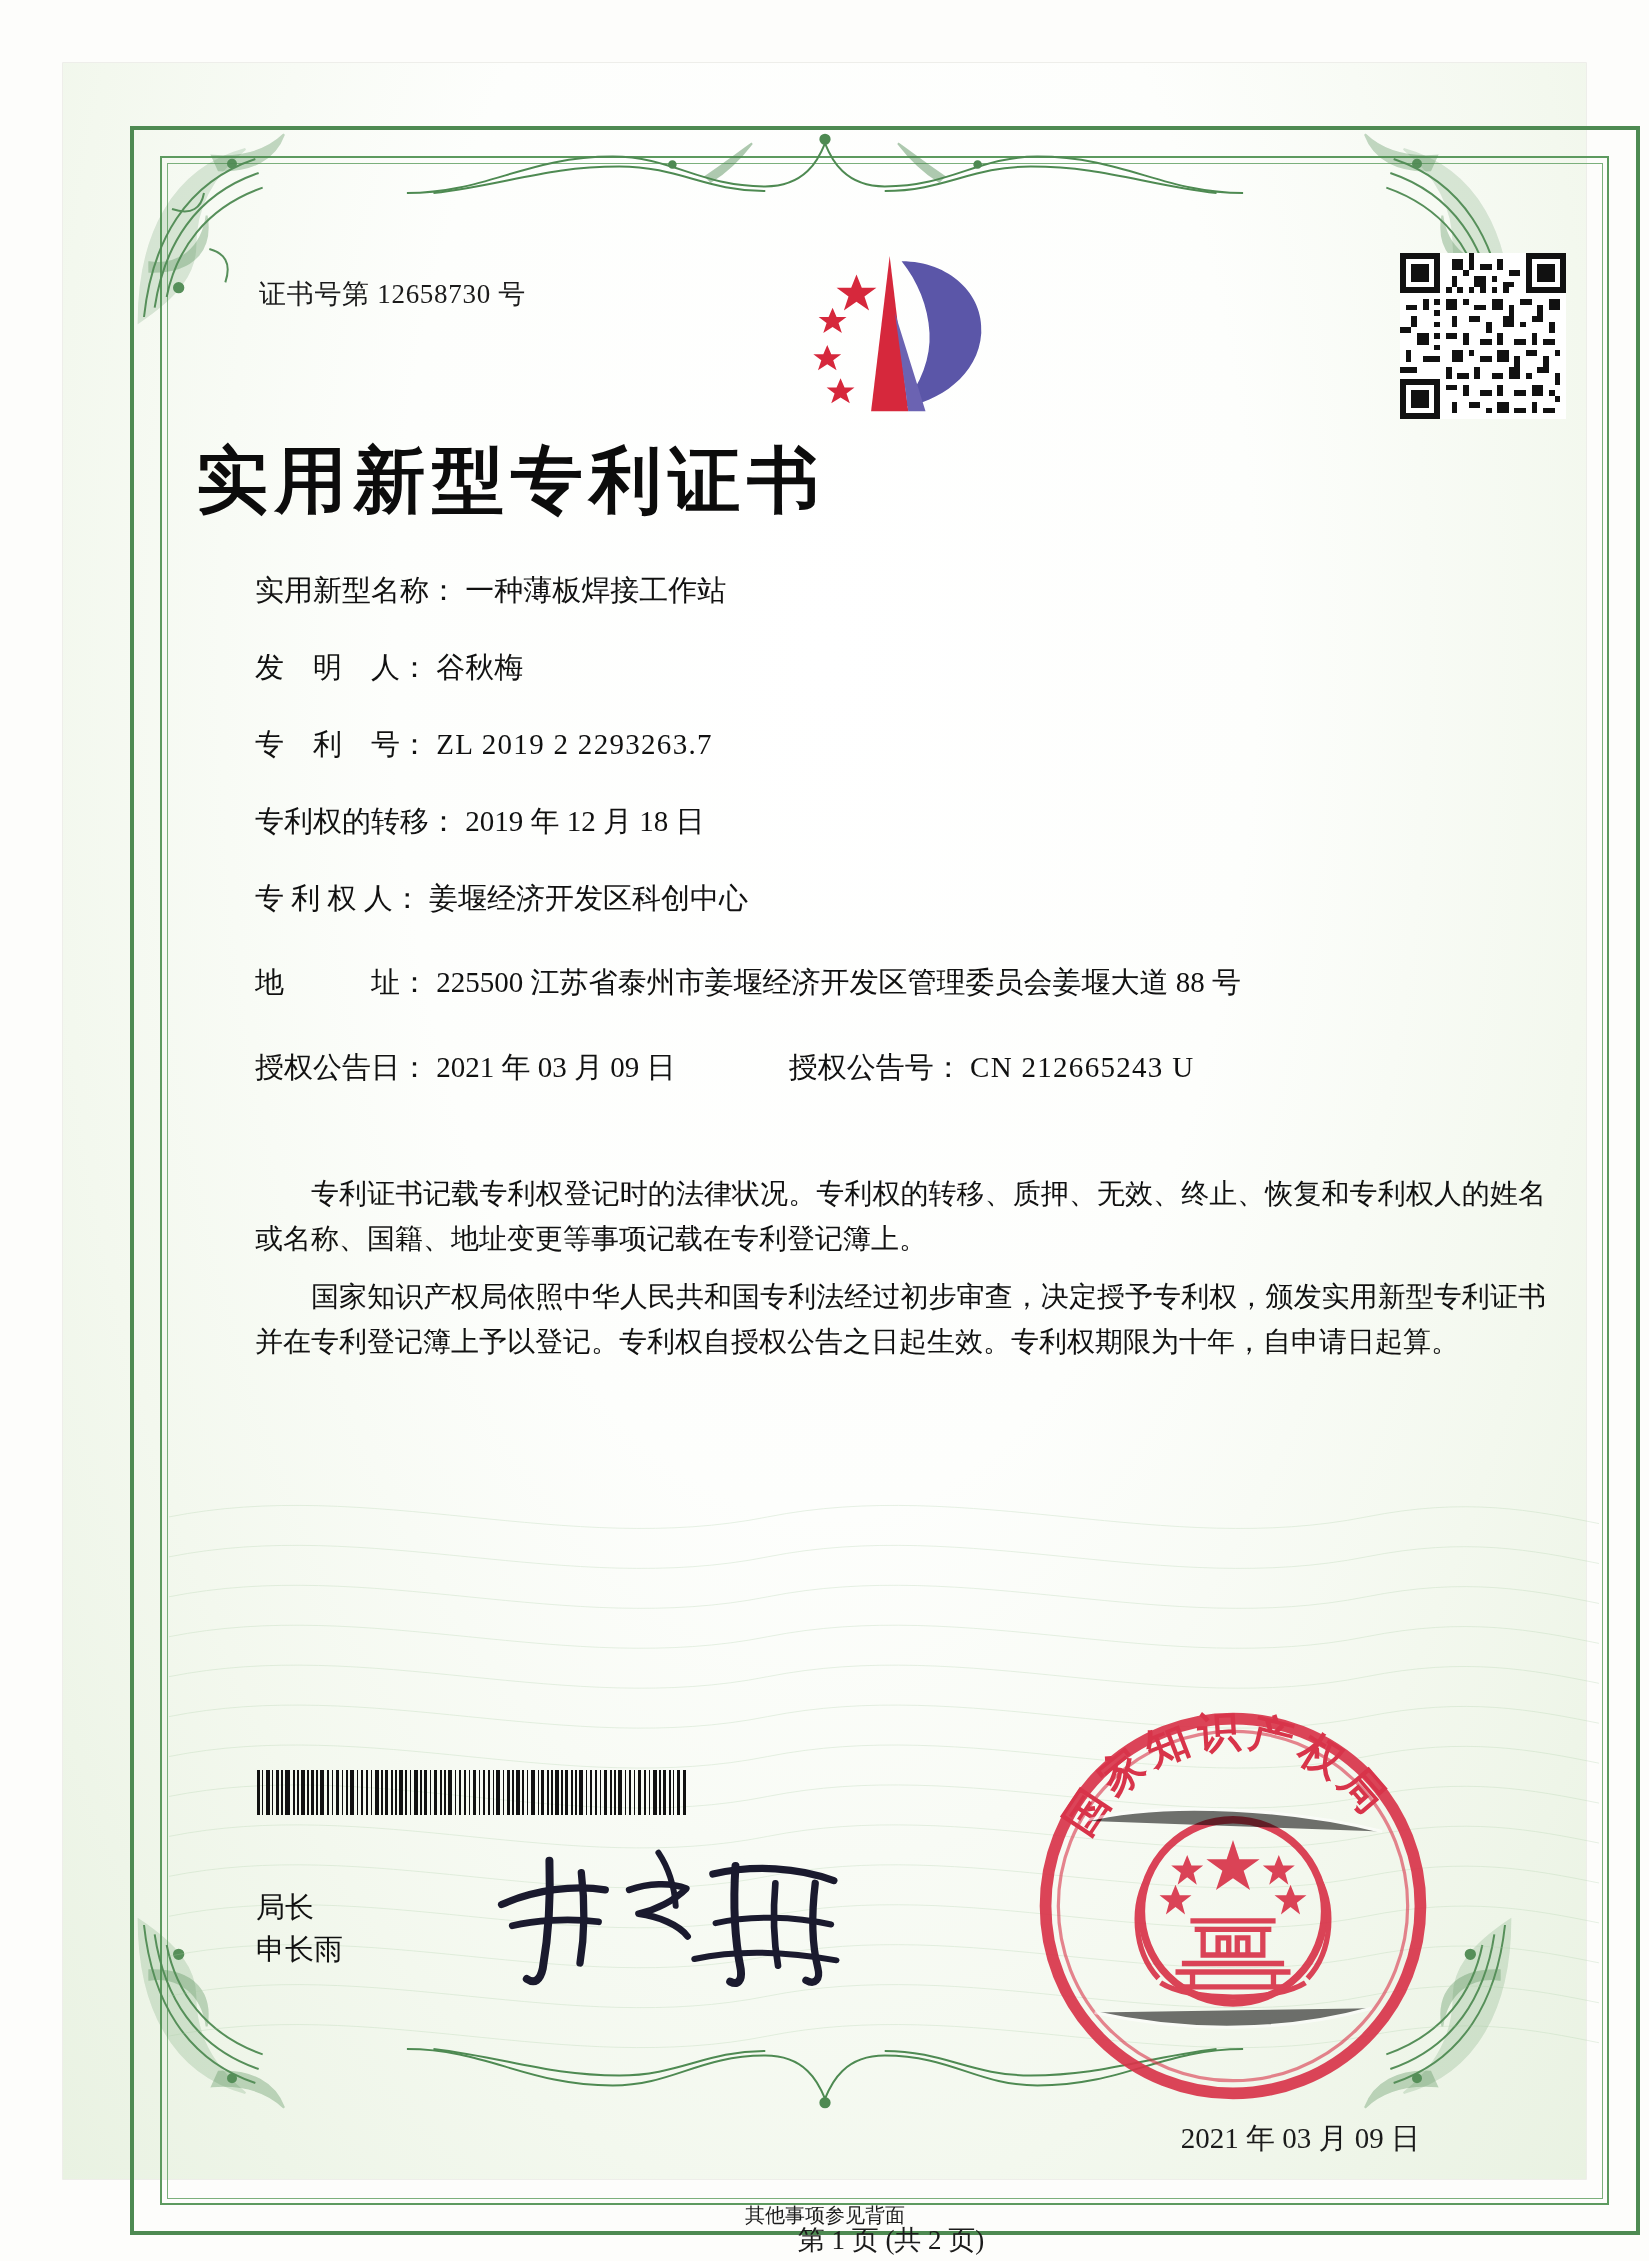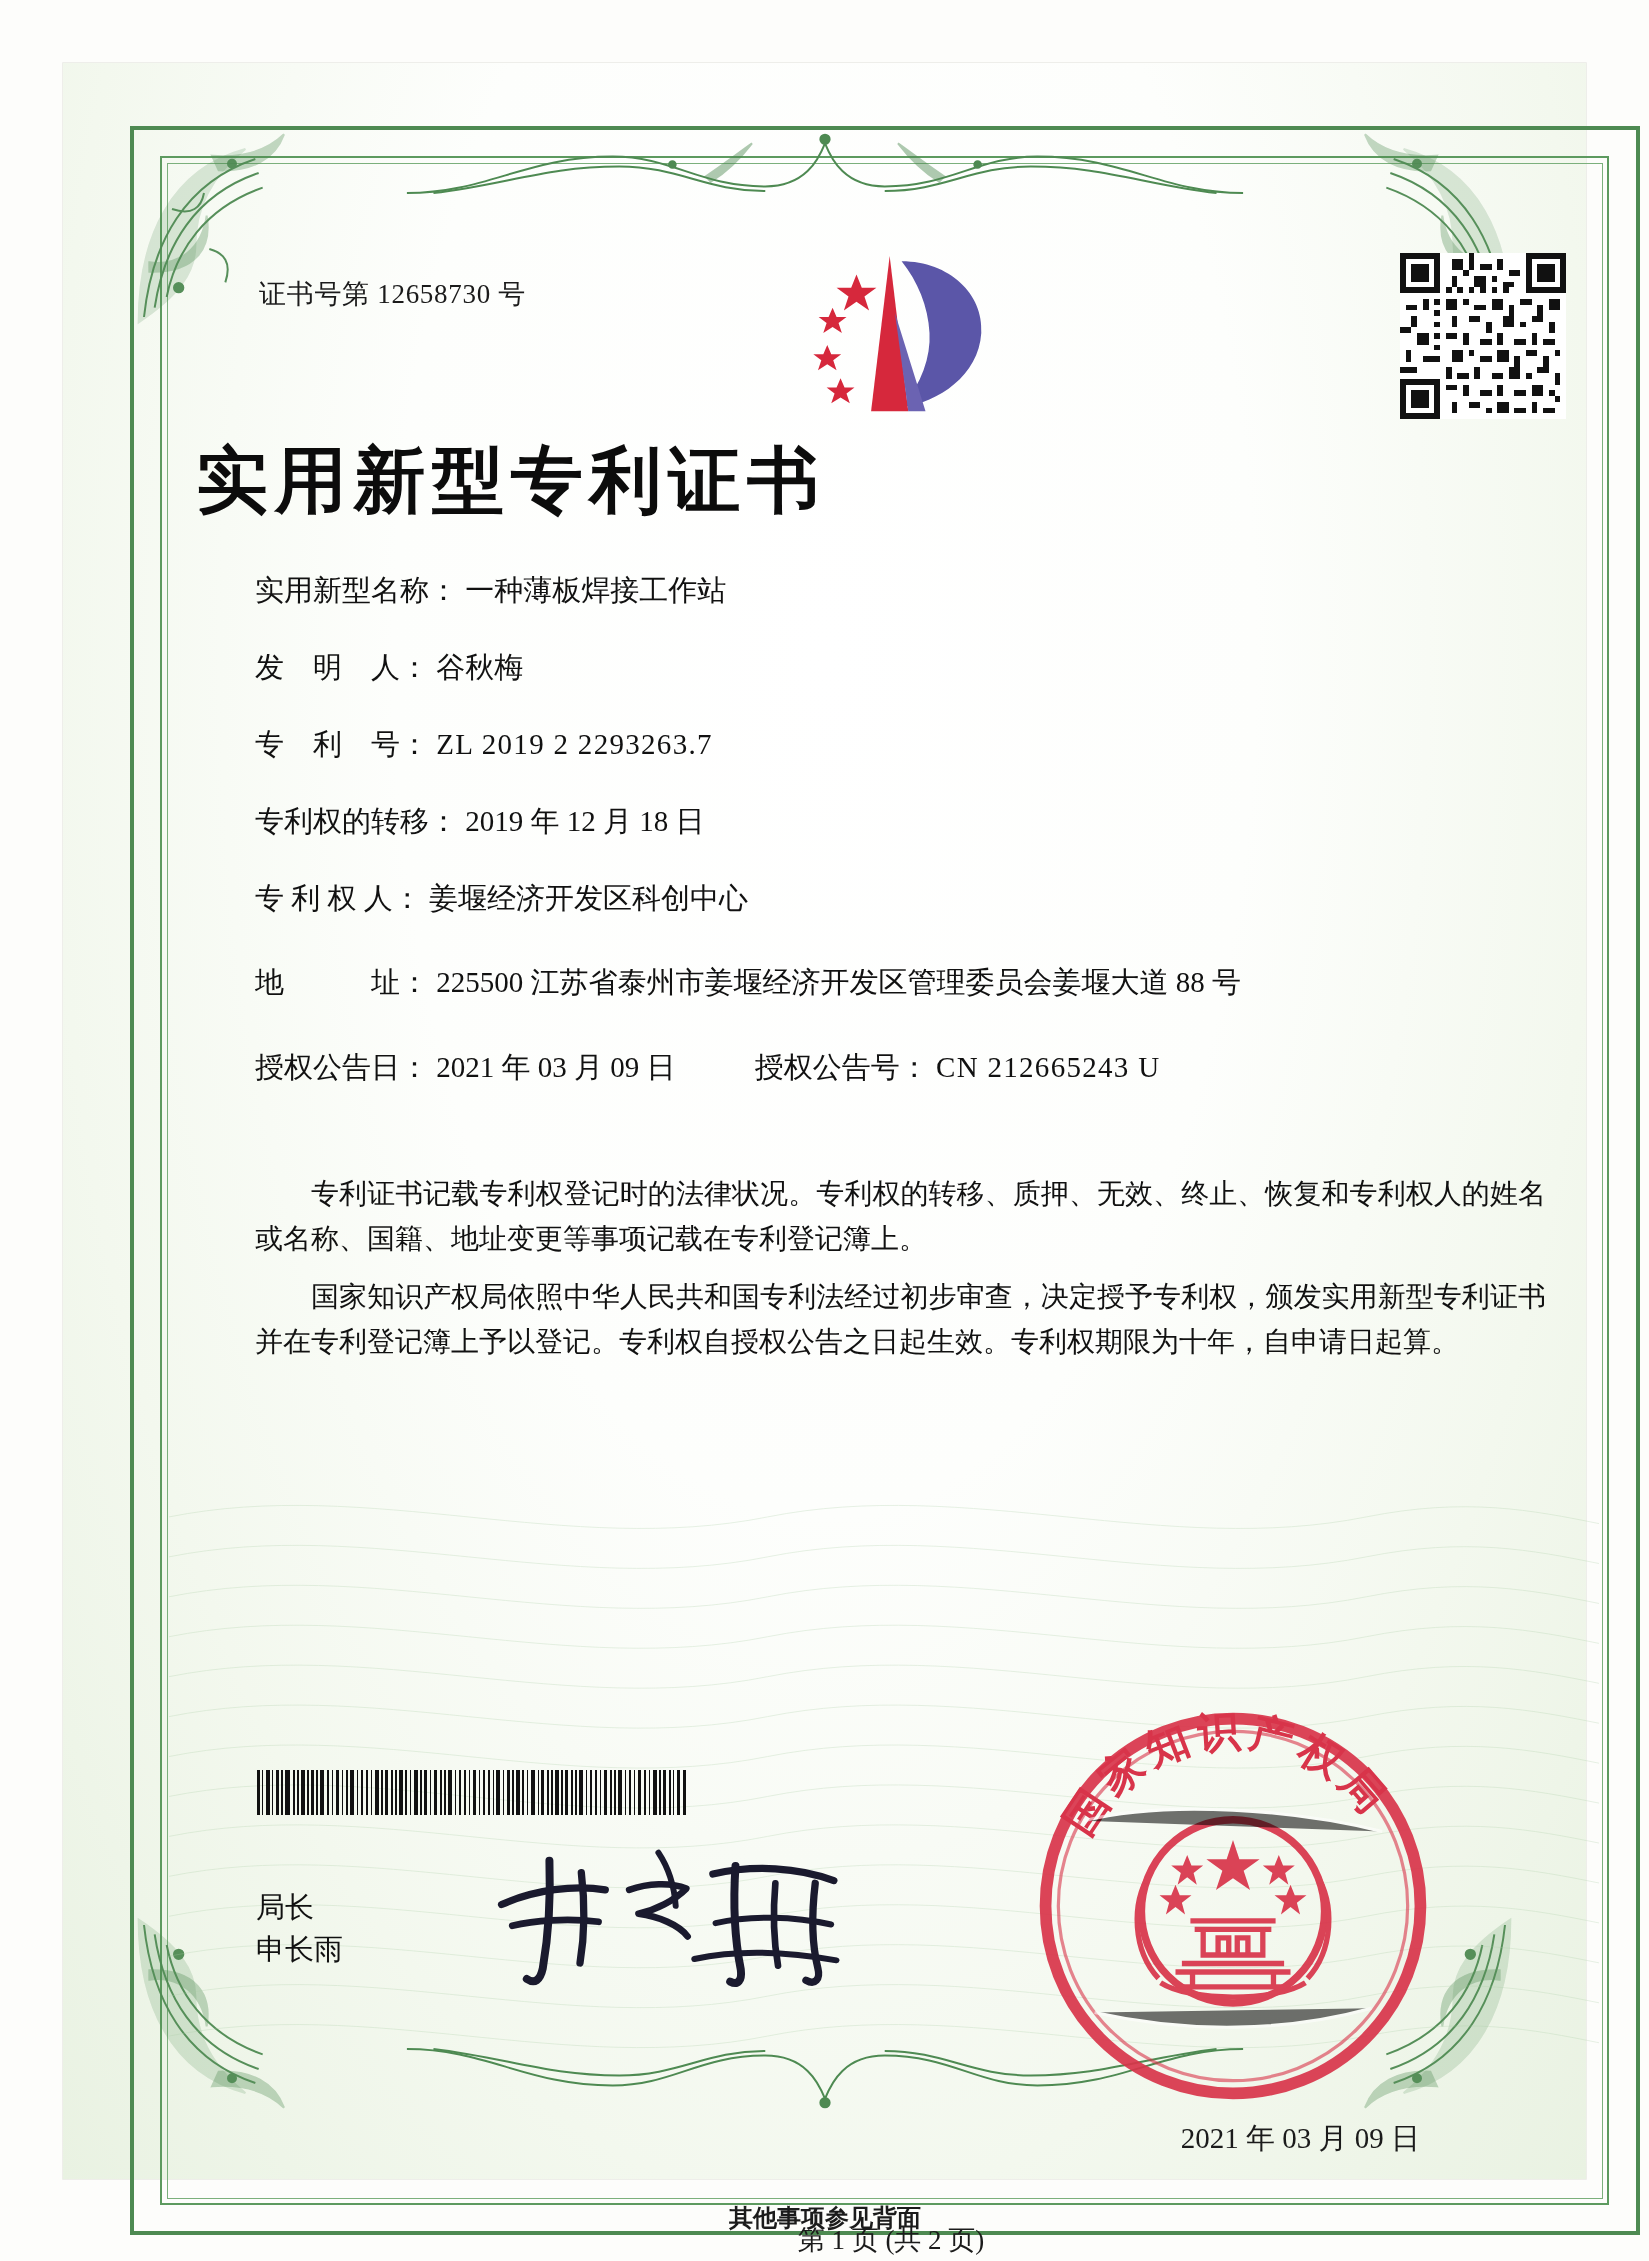--- a/index.html
+++ b/index.html
@@ -184,21 +184,21 @@
   .row.addr .val {
     white-space: normal;
     vertical-align: top;
     max-width: 1051px;
   }
   .row.two {
     white-space: nowrap;
   }
   .row.two .second {
     display: inline-block;
-    margin-left: 72px;
+    margin-left: 106px;
   }
 
   
   .paras {
     position: absolute;
     left: 59px;
     top: 968px;
     width: 1291px;
     font-size: 28px;
     line-height: 1.62;
@@ -267,23 +267,22 @@
     font-size: 27px;
     color: #1b1b1b;
   }
 
   .footer-note {
     position: absolute;
     left: 0;
     top: 2202px;
     width: 1650px;
     text-align: center;
-    font-size: 24px;
+    font-size: 20px;
     color: #1b1b1b;
-    font-weight: bold;
   }
 
   
   .wave {
     position: absolute;
     left: 106px;
     bottom: 103px;
     width: 1430px;
     height: 599px;
     opacity: 0.35;

